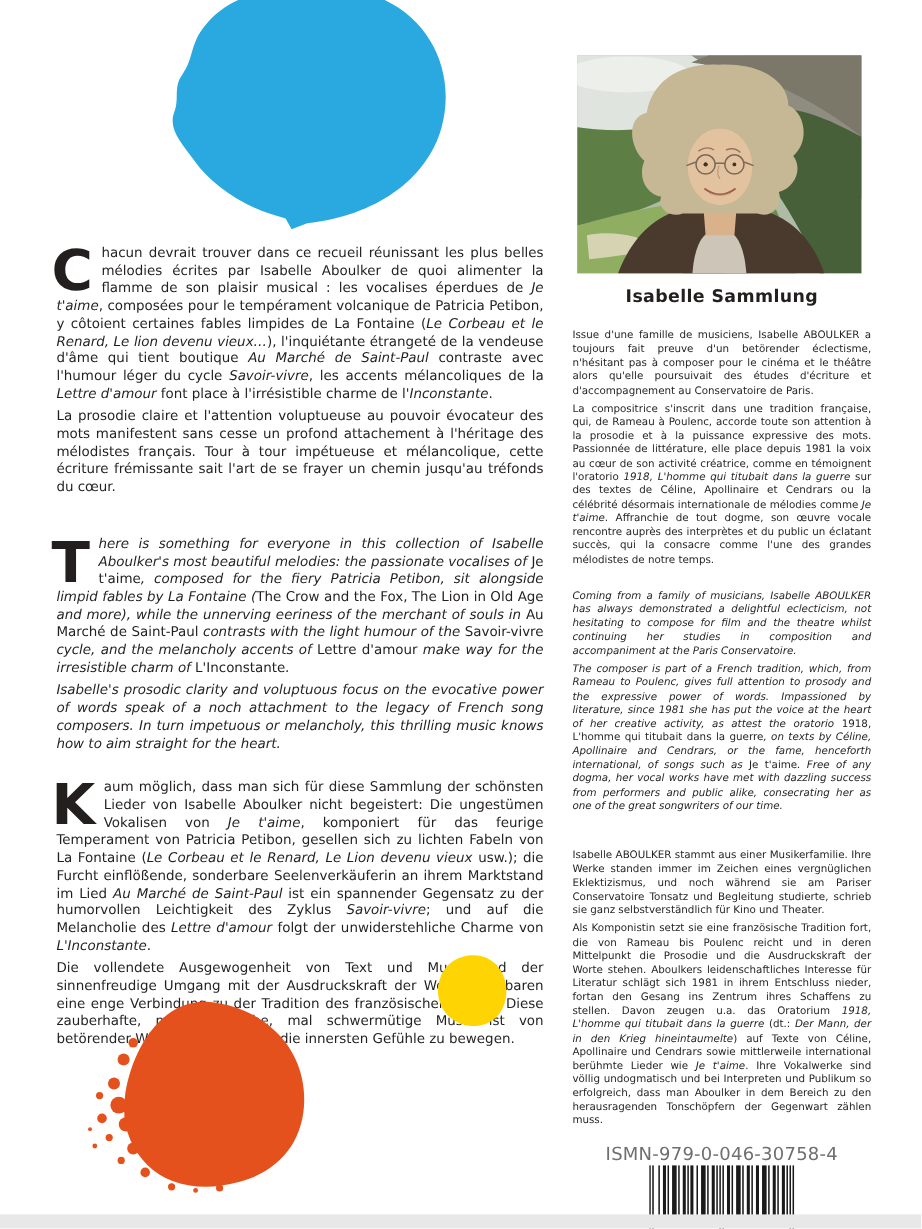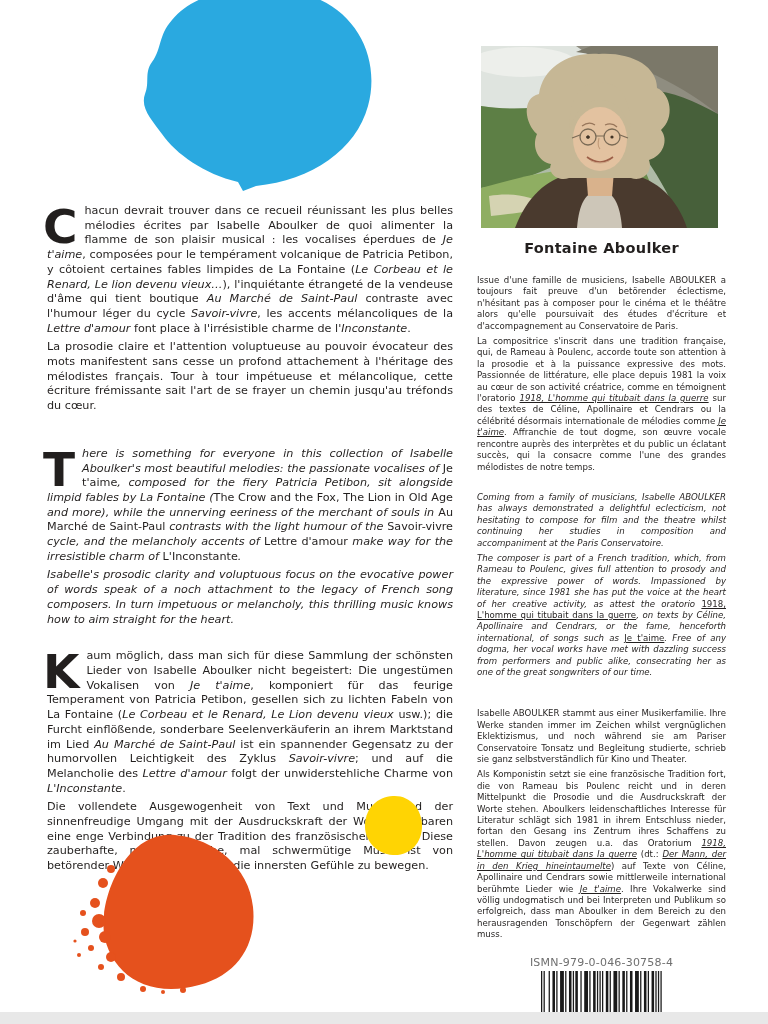--- a/index.html
+++ b/index.html
@@ -30,24 +30,24 @@
   
   .photo{position:absolute;left:481px;top:46px;width:237px;height:182px;}
   .heading{position:absolute;left:473px;top:240px;width:257px;text-align:center;
            font-size:14.5px;font-weight:700;letter-spacing:.3px;}
   .right-col{position:absolute;left:473px;top:271px;width:257px;
              font-size:8.6px;line-height:11.4px;text-align:justify;}
   .bio{margin:0;}
   .bio.g2{margin-top:19px;}
   .bio.g3{margin-top:30px;}
   .bio.em{font-style:italic;}
-  .bio .alt{font-style:italic;text-decoration:underline;}
+  .bio .alt{font-style:italic;}
   .bio.em .alt{font-style:normal;}
 
-  .ismn{margin-top:16px;text-align:center;color:#6f6f6f;font-size:11px;letter-spacing:.2px;}
+  .ismn{margin-top:16px;text-align:center;color:#6f6f6f;font-size:15px;letter-spacing:.2px;}
   .barcode{width:122px;margin:3px auto 0;}
   .barcode text{font-family:"DejaVu Sans Mono","Liberation Mono",monospace;font-size:8.5px;fill:#222;}
 </style>
 </head>
 <body>
 
 <div class="page">
 
   <svg class="blob-blue" viewBox="0 0 286 207" aria-hidden="true">
     <path d="M150,2 C110,0 78,10 60,32 C46,48 50,60 40,74 C32,85 38,94 33,106
@@ -81,21 +81,21 @@
     <circle cx="131" cy="91" r="8" fill="none" stroke="#7a6a55" stroke-width="1.3"></circle>
     <path d="M115,90 h8 M99,89 l-8,3 M139,89 l8,3" stroke="#7a6a55" stroke-width="1.2" fill="none"></path>
     <circle cx="107" cy="91" r="1.6" fill="#42engra"></circle>
     <circle cx="107" cy="91" r="1.6" fill="#423325"></circle>
     <circle cx="131" cy="91" r="1.6" fill="#423325"></circle>
     <path d="M118,92 q-2,8 1,11" stroke="#c09a77" stroke-width="1.1" fill="none"></path>
     <path d="M106,111 Q119,121 132,111" stroke="#9c5f48" stroke-width="1.6" fill="none"></path>
     <path d="M110,115 Q119,119 128,115" stroke="#caa182" stroke-width="1" fill="none"></path>
   </svg>
 
-  <div class="heading">Fontaine Aboulker</div>
+  <div class="heading">Isabelle Sammlung</div>
 
   <div class="left-col">
     <section class="block">
       <span class="dropcap">C</span>
       <div class="rich">
           <p><span>hacun devrait trouver dans ce recueil réunissant les plus belles mélodies écrites par Isabelle Aboulker de quoi alimenter la flamme de son plaisir musical : les vocalises éperdues de </span><span class="alt">Je t'aime</span><span>, composées pour le tempérament volcanique de Patricia Petibon, y côtoient certaines fables limpides de La Fontaine (</span><span class="alt">Le Corbeau et le Renard, Le lion devenu vieux…</span><span>), l'inquiétante étrangeté de la vendeuse d'âme qui tient boutique </span><span class="alt">Au Marché de Saint-Paul</span><span> contraste avec l'humour léger du cycle </span><span class="alt">Savoir-vivre</span><span>, les accents mélancoliques de la </span><span class="alt">Lettre d'amour</span><span> font place à l'irrésistible charme de l'</span><span class="alt">Inconstante</span><span>.</span></p>
           <p><span>La prosodie claire et l'attention voluptueuse au pouvoir évocateur des mots manifestent sans cesse un profond attachement à l'héritage des mélodistes français. Tour à tour impétueuse et mélancolique, cette écriture frémissante sait l'art de se frayer un chemin jusqu'au tréfonds du cœur.</span></p>
         </div>
     </section>
     <section class="block em t2">
@@ -117,21 +117,21 @@
   <div class="right-col">
     <div class="bio">
         <p><span>Issue d'une famille de musiciens, Isabelle ABOULKER a toujours fait preuve d'un betörender éclectisme, n'hésitant pas à composer pour le cinéma et le théâtre alors qu'elle poursuivait des études d'écriture et d'accompagnement au Conservatoire de Paris.</span></p>
         <p><span>La compositrice s'inscrit dans une tradition française, qui, de Rameau à Poulenc, accorde toute son attention à la prosodie et à la puissance expressive des mots. Passionnée de littérature, elle place depuis 1981 la voix au cœur de son activité créatrice, comme en témoignent l'oratorio </span><span class="alt">1918, L'homme qui titubait dans la guerre</span><span> sur des textes de Céline, Apollinaire et Cendrars ou la célébrité désormais internationale de mélodies comme </span><span class="alt">Je t'aime</span><span>. Affranchie de tout dogme, son œuvre vocale rencontre auprès des interprètes et du public un éclatant succès, qui la consacre comme l'une des grandes mélodistes de notre temps.</span></p>
       </div>
     <div class="bio em g2">
         <p><span>Coming from a family of musicians, Isabelle ABOULKER has always demonstrated a delightful eclecticism, not hesitating to compose for film and the theatre whilst continuing her studies in composition and accompaniment at the Paris Conservatoire.</span></p>
         <p><span>The composer is part of a French tradition, which, from Rameau to Poulenc, gives full attention to prosody and the expressive power of words. Impassioned by literature, since 1981 she has put the voice at the heart of her creative activity, as attest the oratorio </span><span class="alt">1918, L'homme qui titubait dans la guerre</span><span>, on texts by Céline, Apollinaire and Cendrars, or the fame, henceforth international, of songs such as </span><span class="alt">Je t'aime</span><span>. Free of any dogma, her vocal works have met with dazzling success from performers and public alike, consecrating her as one of the great songwriters of our time.</span></p>
       </div>
     <div class="bio g3">
-        <p><span>Isabelle ABOULKER stammt aus einer Musikerfamilie. Ihre Werke standen immer im Zeichen whilst vergnüglichen Eklektizismus, und noch während sie am Pariser Conservatoire Tonsatz und Begleitung studierte, schrieb sie ganz selbstverständlich für Kino und Theater.</span></p>
+        <p><span>Isabelle ABOULKER stammt aus einer Musikerfamilie. Ihre Werke standen immer im Zeichen eines vergnüglichen Eklektizismus, und noch während sie am Pariser Conservatoire Tonsatz und Begleitung studierte, schrieb sie ganz selbstverständlich für Kino und Theater.</span></p>
         <p><span>Als Komponistin setzt sie eine französische Tradition fort, die von Rameau bis Poulenc reicht und in deren Mittelpunkt die Prosodie und die Ausdruckskraft der Worte stehen. Aboulkers leidenschaftliches Interesse für Literatur schlägt sich 1981 in ihrem Entschluss nieder, fortan den Gesang ins Zentrum ihres Schaffens zu stellen. Davon zeugen u.a. das Oratorium </span><span class="alt">1918, L'homme qui titubait dans la guerre</span><span> (dt.: </span><span class="alt">Der Mann, der in den Krieg hineintaumelte</span><span>) auf Texte von Céline, Apollinaire und Cendrars sowie mittlerweile international berühmte Lieder wie </span><span class="alt">Je t'aime</span><span>. Ihre Vokalwerke sind völlig undogmatisch und bei Interpreten und Publikum so erfolgreich, dass man Aboulker in dem Bereich zu den herausragenden Tonschöpfern der Gegenwart zählen muss.</span></p>
       </div>
 
     <div class="ismn">ISMN-979-0-046-30758-4</div>
 
     <svg class="barcode" viewBox="0 0 96 53" aria-hidden="true">
       <rect x="0" y="0" width="1" height="46" fill="#1a1a1a"></rect>
       <rect x="2" y="0" width="1" height="46" fill="#1a1a1a"></rect>
       <rect x="6" y="0" width="1" height="40" fill="#1a1a1a"></rect>
       <rect x="9" y="0" width="2" height="40" fill="#1a1a1a"></rect>

